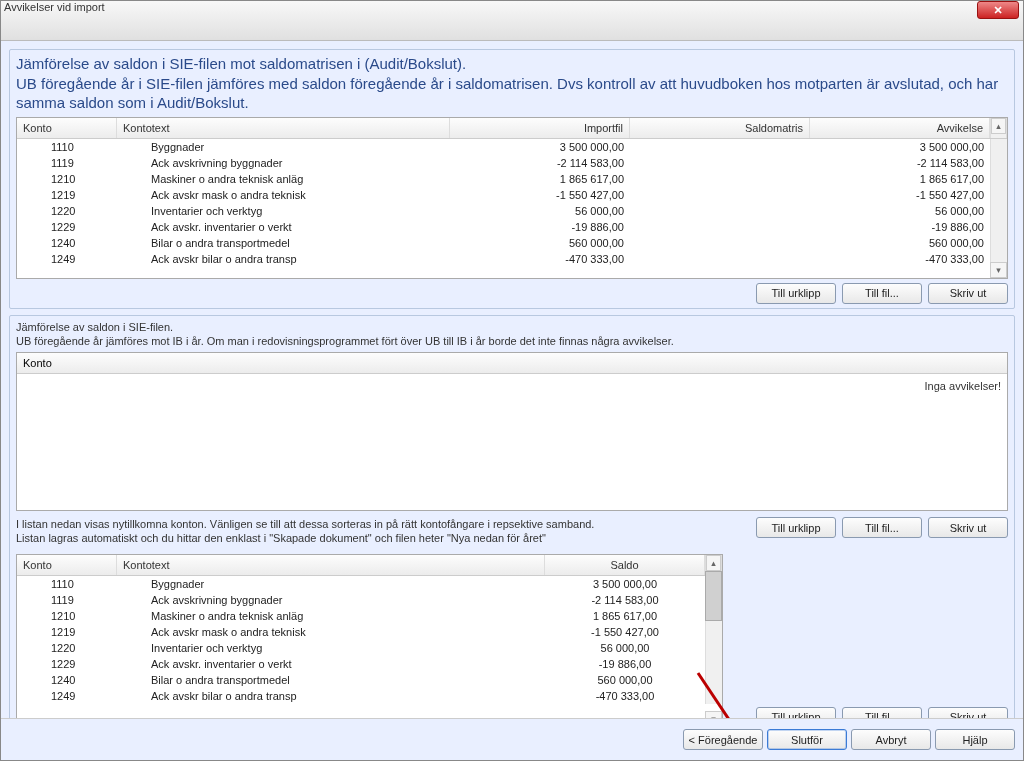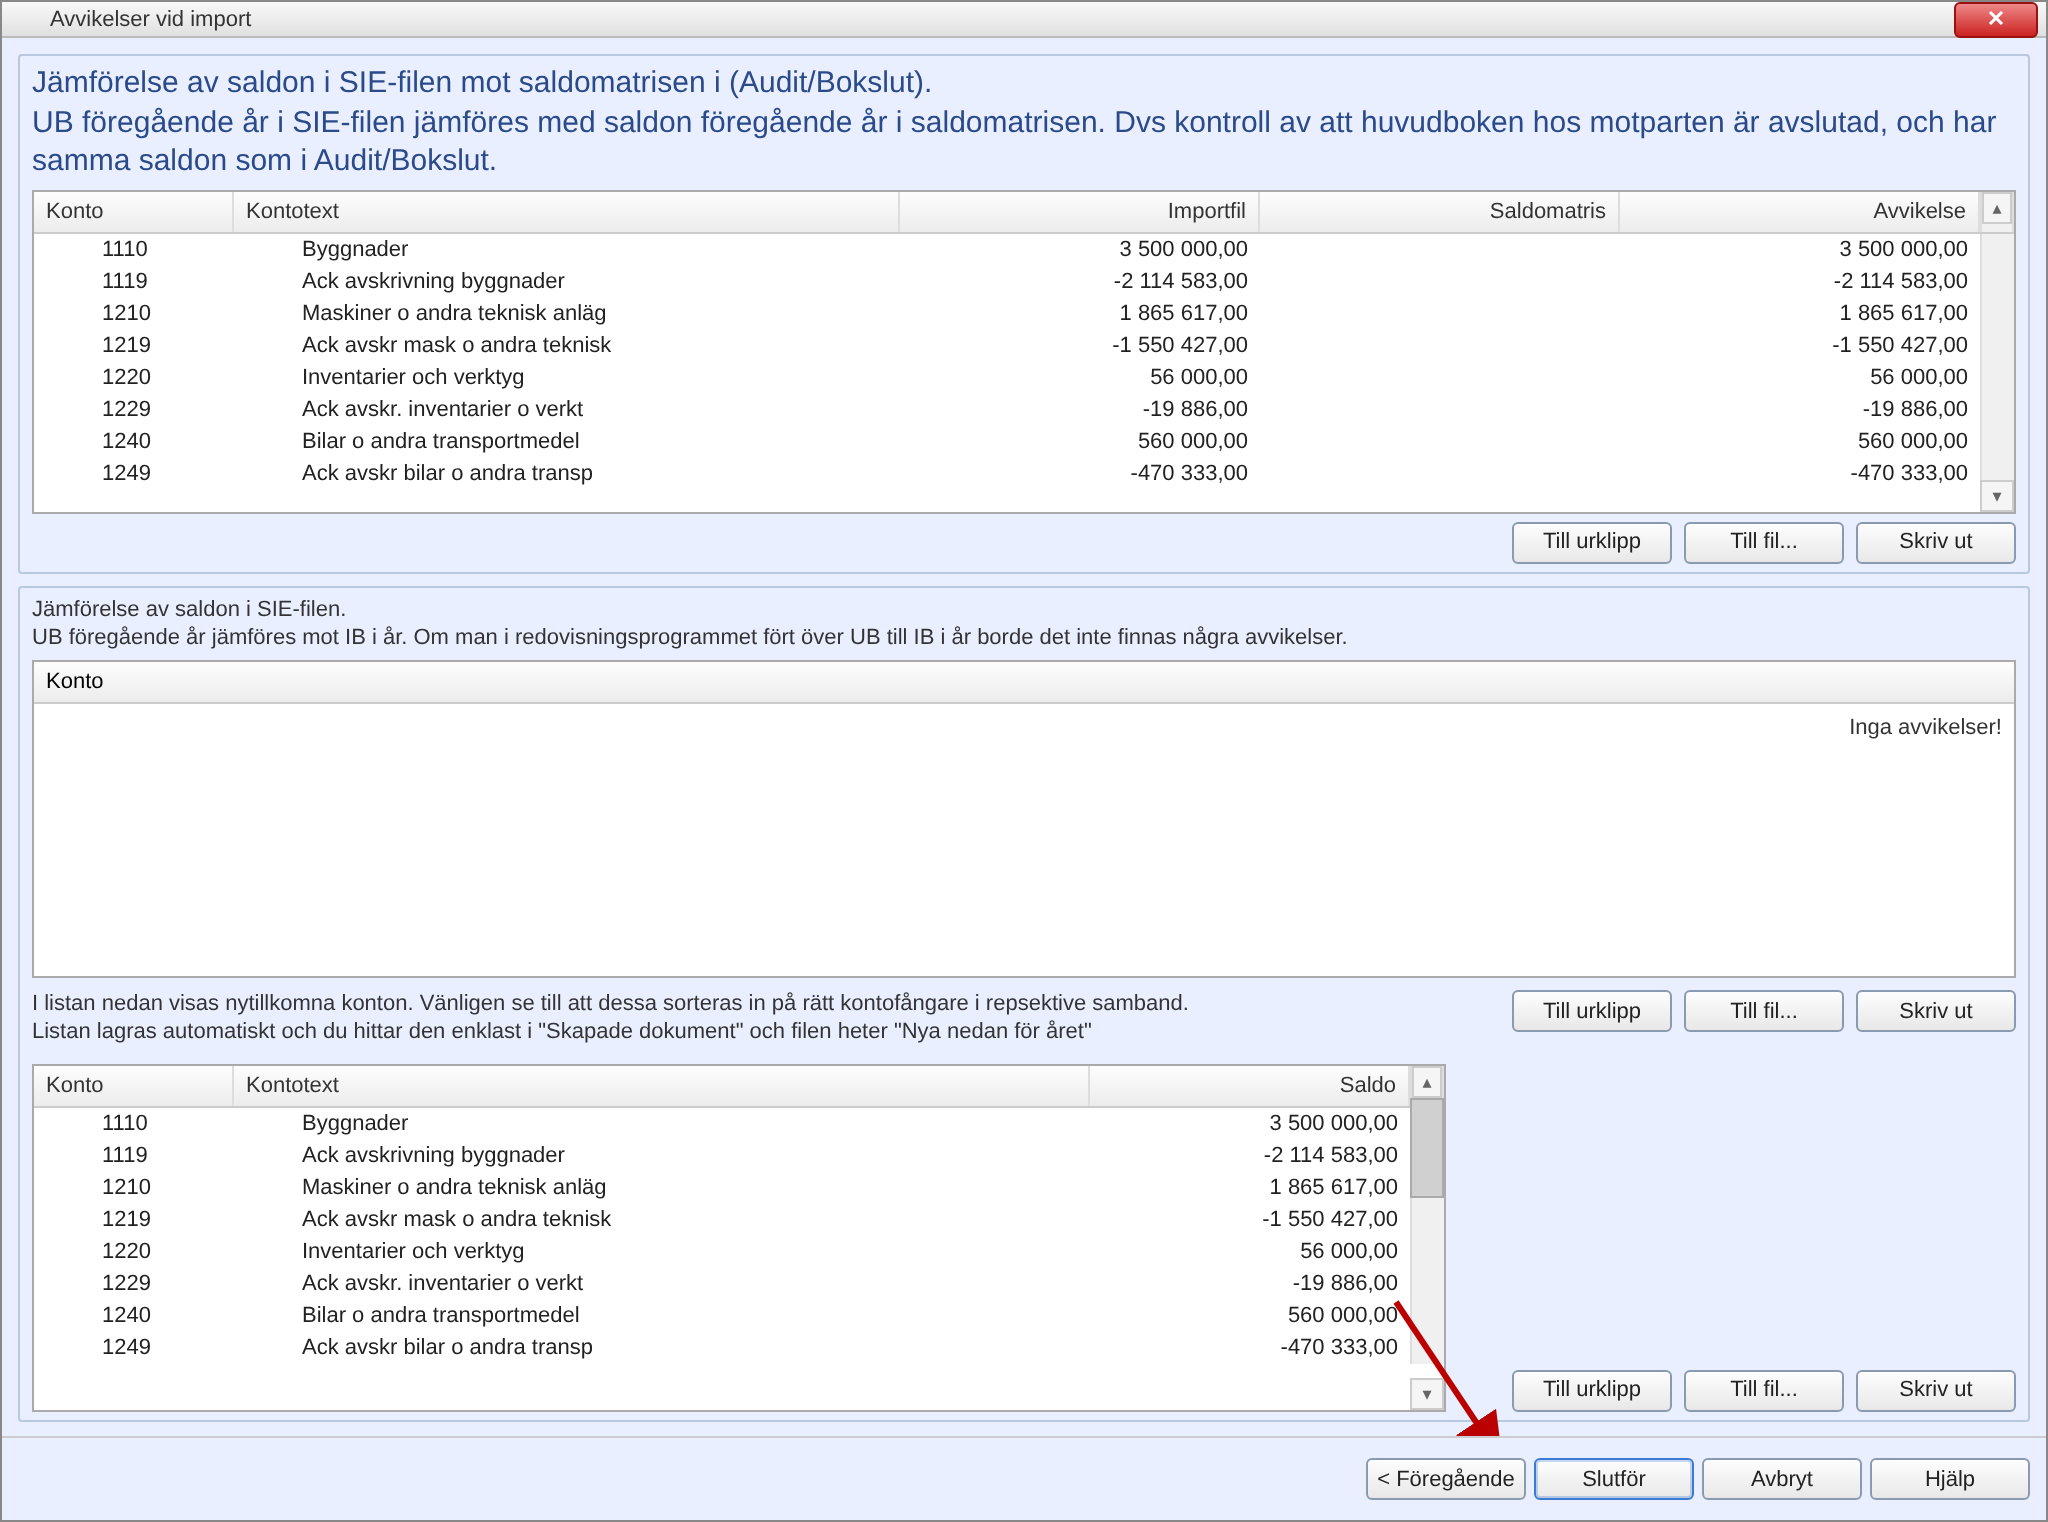--- a/index.html
+++ b/index.html
@@ -14,26 +14,26 @@
     .window {
       width: 1024px;
       height: 761px;
       border: 1px solid #888;
       background: #fff;
       display: flex;
       flex-direction: column;
       box-shadow: 0 0 8px rgba(0,0,0,0.2);
     }
     .titlebar {
-      height: 18px;
+      height: 40px;
       background: linear-gradient(#f8f8f8, #e0e0e0);
       border-bottom: 1px solid #bbb;
       display: flex;
-      align-items: center;
-      padding: 0 4px 0 24px;
+      align-items: flex-start;
+      padding: 0 4px 0 3px;
       justify-content: space-between;
     }
     .titlebar-title { color: #333; }
     .close-btn {
       width: 42px;
       height: 18px;
       background: linear-gradient(#e88, #c22);
       border: 1px solid #911;
       border-radius: 3px;
       color: #fff;
@@ -86,21 +86,21 @@
       padding: 2px 6px;
       color: #222;
       white-space: nowrap;
       overflow: hidden;
     }
     .col-konto { width: 100px; text-align: left; }
     .col-kontotext { flex: 1; text-align: left; }
     .col-importfil { width: 180px; text-align: right; }
     .col-saldomatris { width: 180px; text-align: right; }
     .col-avvikelse { width: 180px; text-align: right; padding-right: 30px; }
-    .col-saldo { width: 160px; text-align: right; padding-right: 30px; }
+    .col-saldo { width: 160px; text-align: center; padding-right: 30px; }
     .scroll-col { width: 17px; background: #f0f0f0; border-left: 1px solid #ddd; padding:0 !important; }
     .scroll-btn { height: 16px; display:flex; align-items:center; justify-content:center; color:#666; background:#f5f5f5; border:1px solid #ccc; font-size:9px; }
     .scroll-bottom { position:absolute; bottom:0; right:0; width:17px; }
     .scroll-thumb { position:absolute; right:0; top:16px; width:17px; height:50px; background:#d0d0d0; border:1px solid #aaa; }
     .btn-row {
       display: flex;
       justify-content: flex-end;
       gap: 6px;
       margin-top: 4px;
       position: relative;

